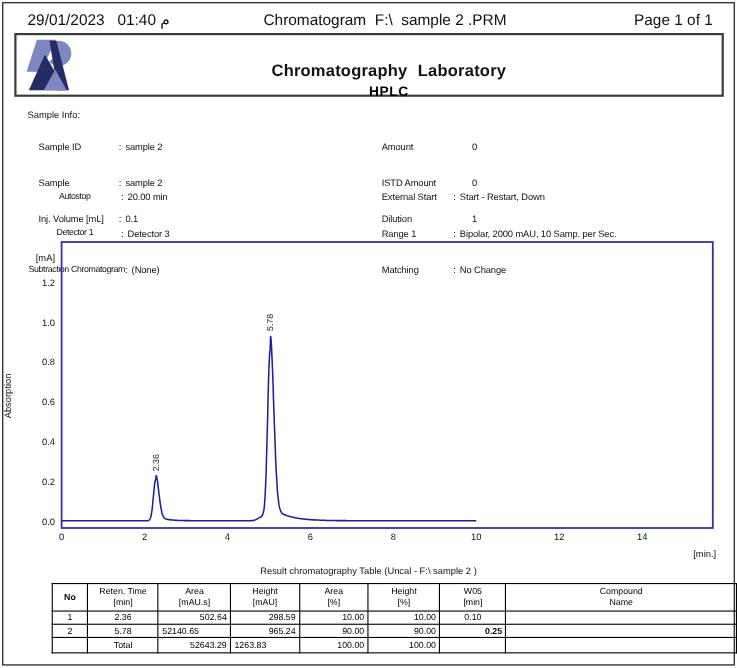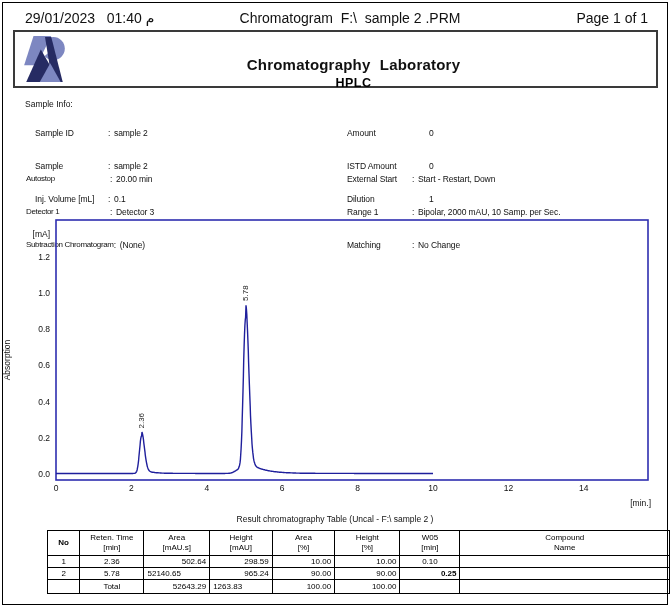--- a/index.html
+++ b/index.html
@@ -14,21 +14,21 @@
   .logo{position:absolute;left:7px;top:3px;}
   .titles{position:absolute;left:44px;right:8px;top:5px;text-align:center;margin-top:19px;}
   .main-title{font-size:15px;font-weight:bold;word-spacing:5px;letter-spacing:.2px;}
   .sub-title{font-size:12.5px;font-weight:bold;margin-top:3px;letter-spacing:.5px;}
   .iheading{position:absolute;left:25px;top:99px;font-size:8.5px;white-space:pre;}
   .iblock{position:absolute;font-size:8.5px;letter-spacing:-0.1px;white-space:pre;}
   .irow{display:flex;height:12.9px;align-items:flex-start;}
   .il{flex:0 0 73px;overflow:visible;}
   .isep{flex:0 0 6px;}
   .b1r .il{flex-basis:76px;}
-  .b2l .il{flex-basis:84px;font-size:8px;letter-spacing:-0.35px;}
+  .b2l .il{flex-basis:84px;font-size:8px;letter-spacing:-0.35px;text-align:center;}
   .b2r .il{flex-basis:65px;}
   #chart{position:absolute;left:0;top:210px;}
   #chart text.tick{font-size:8.5px;fill:#111;font-family:"Liberation Sans","DejaVu Sans",sans-serif;}
   #chart text.axname{font-size:8.5px;fill:#111;font-family:"Liberation Sans","DejaVu Sans",sans-serif;}
   #chart text.peaklabel{font-size:8px;fill:#222;font-family:"Liberation Sans","DejaVu Sans",sans-serif;}
   .table-title{position:absolute;top:514px;left:0;width:670px;text-align:center;font-size:8.5px;white-space:pre;}
   #rtable{position:absolute;left:47px;top:530px;border-collapse:collapse;table-layout:fixed;
           font-size:8px;color:#000;border:1.5px solid #000;}
   #rtable th,#rtable td{border:1px solid #000;padding:0 3px;overflow:hidden;white-space:nowrap;}
   #rtable th{font-weight:normal;height:24px;line-height:10px;text-align:center;vertical-align:middle;}

